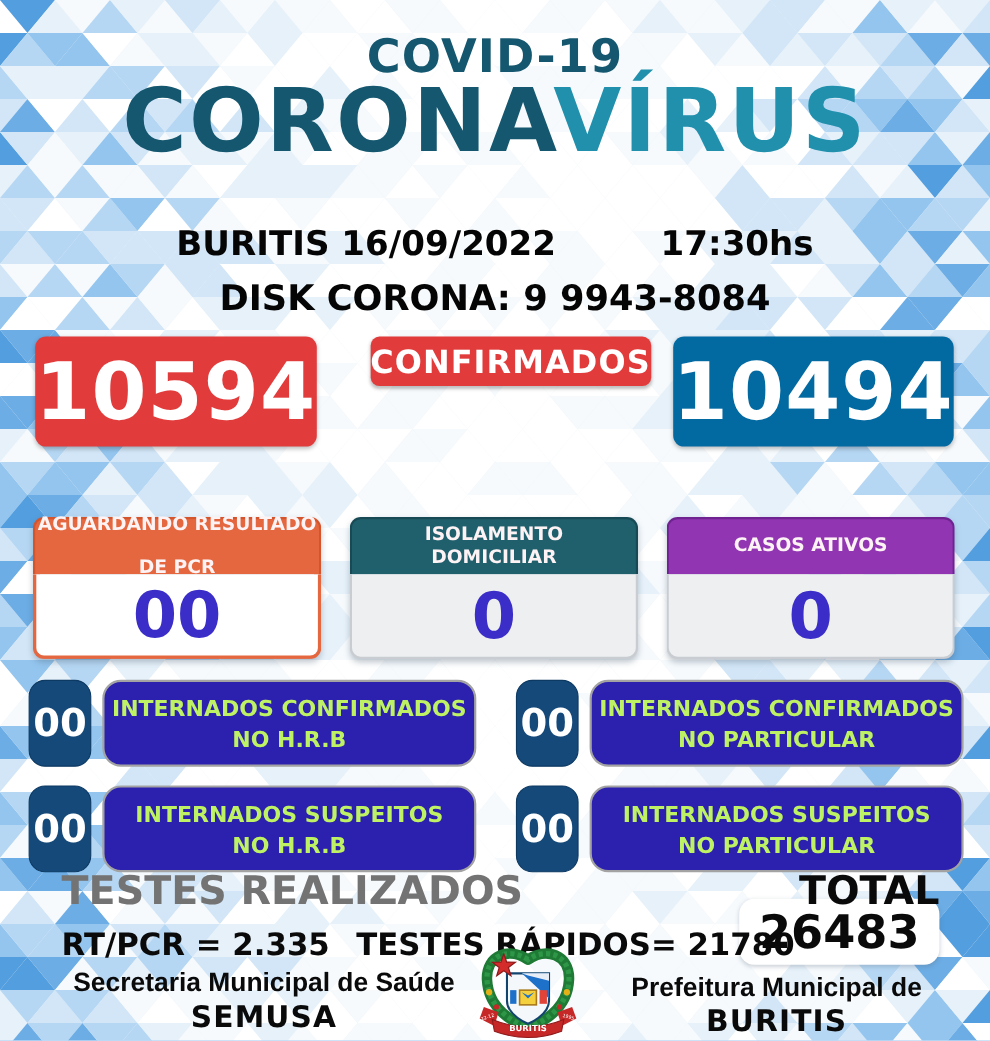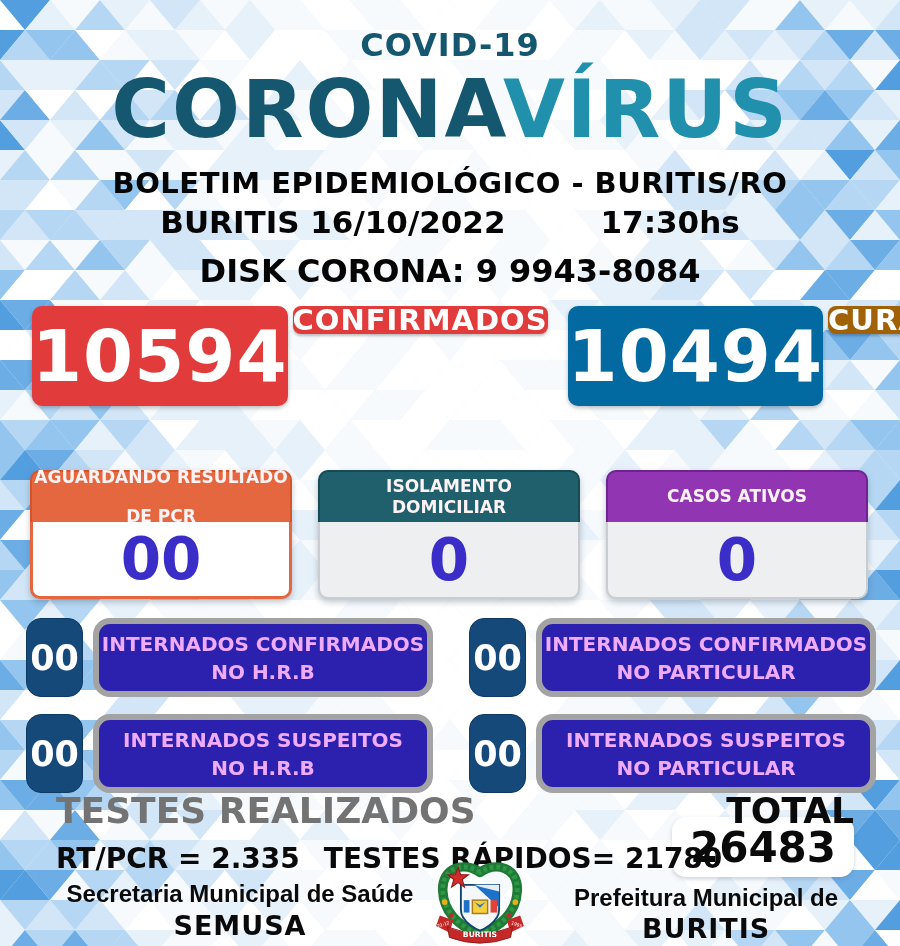--- a/index.html
+++ b/index.html
@@ -7,42 +7,42 @@
   #page {
     position:relative; width:900px; height:946px; overflow:hidden;
     font-family:"DejaVu Sans","Liberation Sans",sans-serif;
     background:#eaf3fb;
   }
   #bg { position:absolute; inset:0; z-index:0; }
   .layer { position:absolute; z-index:1; }
 
   
   .covid-title { top:26px; left:0; width:100%; text-align:center;
-    font-size:32px; font-weight:800; color:#14576e; letter-spacing:1px; }
+    font-size:42px; font-weight:800; color:#14576e; letter-spacing:1px; }
   .corona-title { top:70px; left:0; width:100%; text-align:center;
     font-size:80px; font-weight:800; color:#14576e; letter-spacing:2px; line-height:1.0; white-space:nowrap; }
   .corona-title .virus-part { color:#2090ad; }
   .bulletin-line { top:166px; left:0; width:100%; text-align:center;
     font-size:29px; font-weight:800; color:#050505; letter-spacing:0.5px; }
   .date-line { top:204px; left:0; width:100%; display:flex; justify-content:center;
     gap:95px; font-size:31px; font-weight:800; color:#050505; }
   .disk-line { top:252px; left:0; width:100%; text-align:center;
     font-size:32px; font-weight:800; color:#050505; }
 
   
   .stats-row { top:306px; left:32px; width:840px; display:flex; gap:20px; }
   .stat-box { flex:1; display:flex; flex-direction:row; gap:5px; }
   .stat-value { height:100px; border-radius:10px; color:#fff;
     display:flex; align-items:center; justify-content:center;
     font-size:72px; font-weight:800; letter-spacing:1px;
     box-shadow:0 2px 4px rgba(0,0,0,0.25); }
-  .stat-label { height:28px; border-radius:8px; color:#fff;
+  .stat-label { height:45px; border-radius:8px; color:#fff;
     display:flex; align-items:center; justify-content:center;
     font-size:29px; font-weight:800; letter-spacing:1px;
-    box-shadow:0 2px 3px rgba(0,0,0,0.25); }
+    box-shadow:0 2px 3px rgba(0,0,0,0.25);margin-left:44px; }
   .stat-confirmed .stat-value, .stat-confirmed .stat-label { background:#e23b3b; }
   .stat-cured .stat-value { background:#0369a1; }
   .stat-cured .stat-label { background:#a16207; }
   .stat-deaths .stat-value { background:#15803d;margin-top:33px; }
   .stat-deaths .stat-label { background:#232323; border:1px solid #000; }
 
   
   .cards-row { top:470px; left:30px; width:838px; display:flex; gap:26px; }
   .mid-card { flex:1; display:flex; flex-direction:column;
     filter:drop-shadow(0 3px 3px rgba(70,90,110,0.35)); }
@@ -59,24 +59,24 @@
   .card-active .card-body { background:#edeff1; border:2px solid #c9cdd2; border-top:none; }
 
   
   .hosp-grid { top:618px; left:26px; width:850px;
     display:grid; grid-template-columns:1fr 1fr; column-gap:36px; row-gap:17px; }
   .hosp-item { display:flex; gap:10px; height:79px; }
   .hosp-badge { width:57px; border-radius:15px; background:#15497a;
     color:#fff; font-size:35px; font-weight:800;
     display:flex; align-items:center; justify-content:center;
     border:1px solid #0d3a63; }
-  .hosp-label { flex:1; border-radius:17px; background:#2c20ae; color:#f0abfc;
+  .hosp-label { flex:1; border-radius:17px; background:#2c20ae; color:#bef264;
     display:flex; flex-direction:column; align-items:center; justify-content:center;
     font-size:20px; font-weight:800; line-height:1.4; text-align:center;
-    border:6px solid #a3a3a3; }
+    border:2px solid #a3a3a3; }
 
   
   .tests-title { top:790px; left:56px; font-size:36px; font-weight:800; color:#737373; }
   .total-label { top:790px; right:46px; font-size:36px; font-weight:800; color:#0a0a0a; }
   .total-box { top:817px; right:46px; width:182px; height:60px; background:#ffffff;
     border-radius:14px; display:flex; align-items:center; justify-content:center;
     box-shadow:0 2px 4px rgba(90,110,130,0.3); }
   .total-value { font-size:42px; font-weight:800; color:#0a0a0a; }
   .tests-detail { top:842px; left:56px; font-size:28px; font-weight:800; color:#0a0a0a;
     display:flex; gap:24px; white-space:nowrap; }
@@ -1308,23 +1308,22 @@
         <polygon points="775,930 825,930 800,960" fill="#93c5ee"></polygon>
         <polygon points="800,960 850,960 825,930" fill="#f6fafd"></polygon>
         <polygon points="825,930 875,930 850,960" fill="#93c5ee"></polygon>
         <polygon points="850,960 900,960 875,930" fill="#6cade5"></polygon>
         <polygon points="875,930 925,930 900,960" fill="#ffffff"></polygon>
         <polygon points="900,960 950,960 925,930" fill="#6cade5"></polygon>
       </svg></div>
 
   <div class="layer covid-title">COVID-19</div>
   <div class="layer corona-title"><span>CORONA</span><span class="virus-part">VÍRUS</span></div>
-  <div class="layer bulletin-line">BOLETIM EPIDEMIOLÓGICO - BURITIS/RO</div>
   <div class="layer date-line">
-    <span>BURITIS 16/10/2022</span>
+    <span>BURITIS 16/09/2022</span>
     <span>17:30hs</span>
   </div>
   <div class="layer disk-line">DISK CORONA: 9 9943-8084</div>
 
   <div class="layer stats-row">
     <div class="stat-box stat-confirmed">
       <div class="stat-value">10594</div>
       <div class="stat-label">CONFIRMADOS</div>
     </div>
     <div class="stat-box stat-cured">

